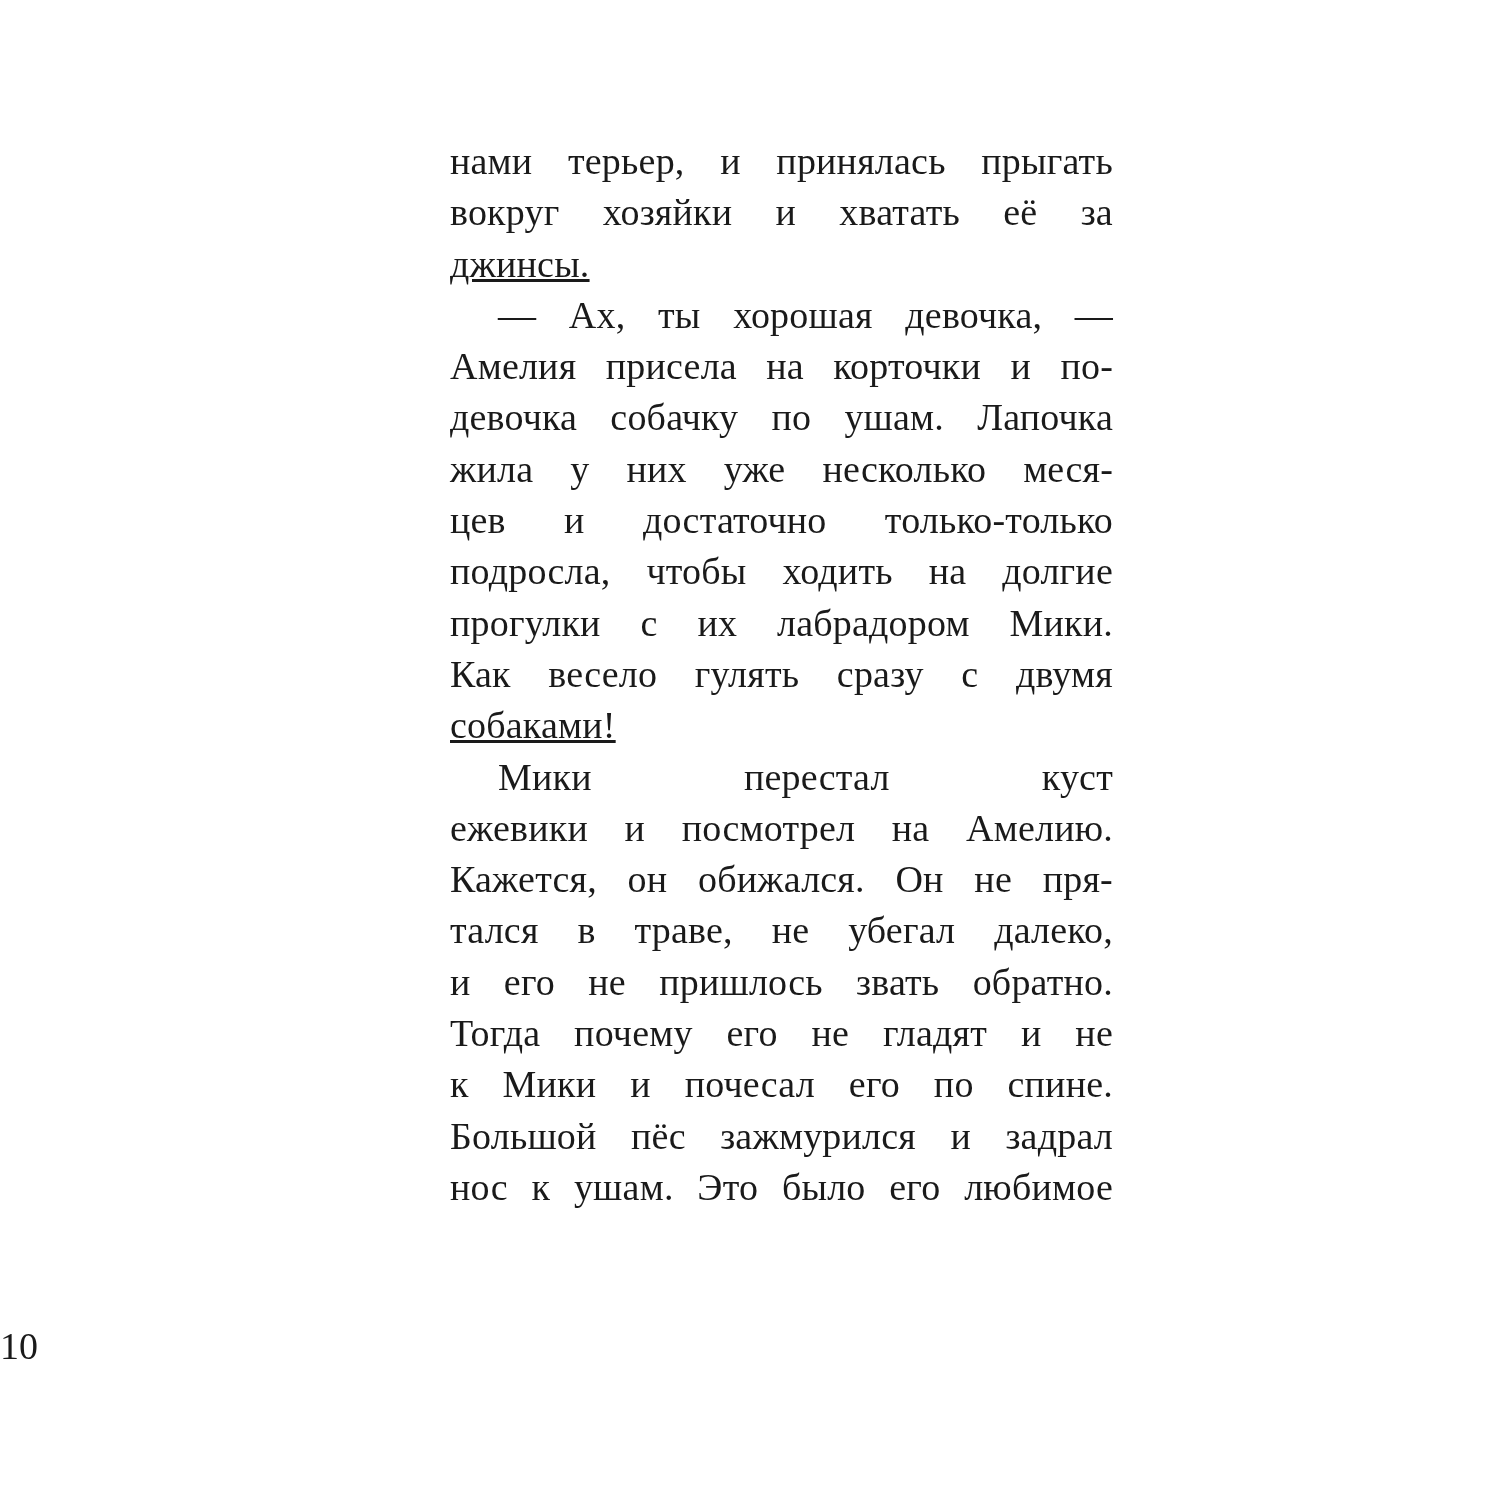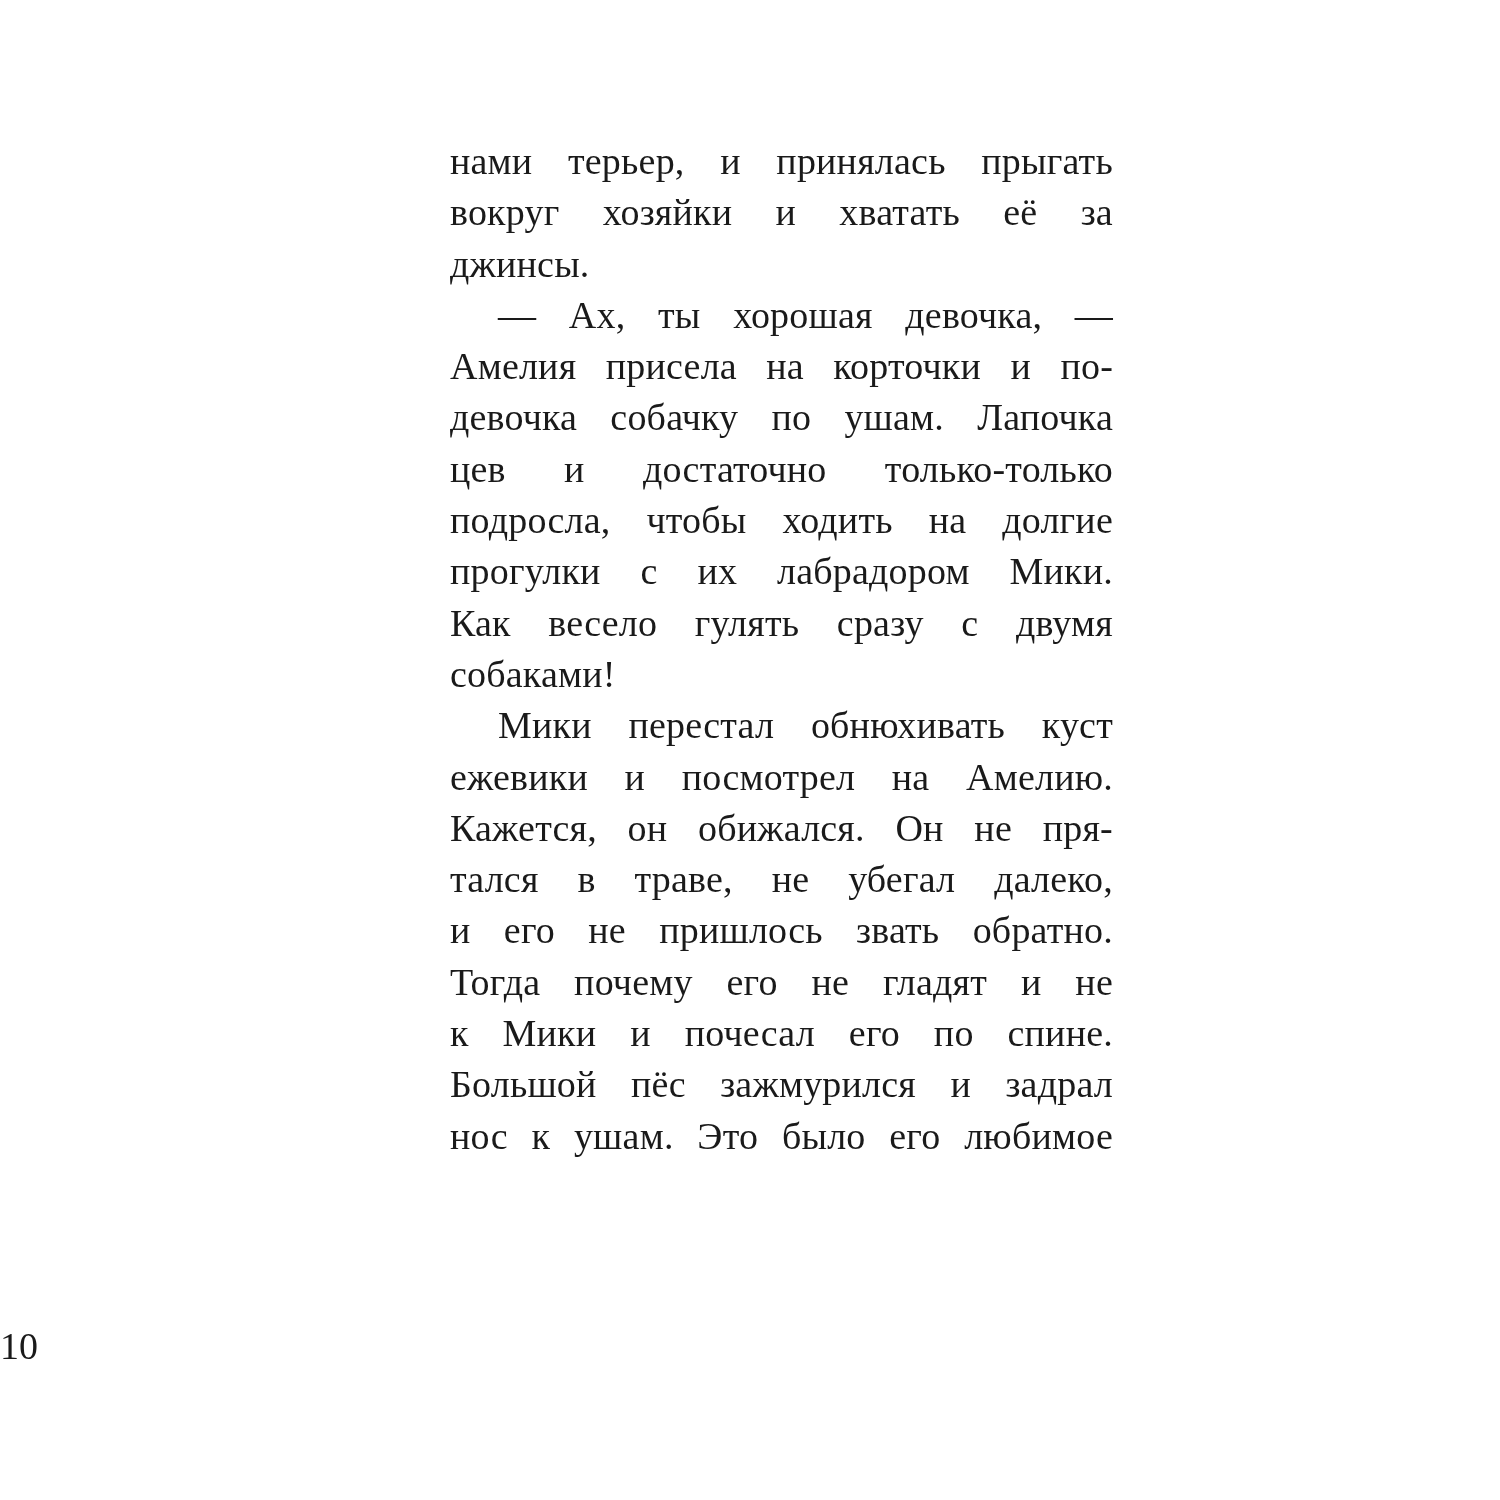--- a/index.html
+++ b/index.html
@@ -26,20 +26,21 @@
       line-height: 51.3px;
       font-size: 38px;
       white-space: nowrap;
       display: flex;
       justify-content: space-between;
       letter-spacing: 0.2px;
     }
     .line.last {
       justify-content: flex-start;
       gap: 0.3em;
+      text-decoration: underline;
     }
     .line.indent {
       padding-left: 48px;
     }
     .page-number {
       position: absolute;
       left: 0;
       width: 1500px;
       top: 1320px;
       text-align: left;
@@ -86,20 +87,28 @@
       <span>по-</span>
     </div>
     <div class="line">
       <span>девочка</span>
       <span>собачку</span>
       <span>по</span>
       <span>ушам.</span>
       <span>Лапочка</span>
     </div>
     <div class="line">
+      <span>жила</span>
+      <span>у</span>
+      <span>них</span>
+      <span>уже</span>
+      <span>несколько</span>
+      <span>меся-</span>
+    </div>
+    <div class="line">
       <span>цев</span>
       <span>и</span>
       <span>достаточно</span>
       <span>только-только</span>
     </div>
     <div class="line">
       <span>подросла,</span>
       <span>чтобы</span>
       <span>ходить</span>
       <span>на</span>
@@ -119,21 +128,20 @@
       <span>сразу</span>
       <span>с</span>
       <span>двумя</span>
     </div>
     <div class="line last">
       <span>собаками!</span>
     </div>
     <div class="line indent">
       <span>Мики</span>
       <span>перестал</span>
-      <span>обнюхивать</span>
       <span>куст</span>
     </div>
     <div class="line">
       <span>ежевики</span>
       <span>и</span>
       <span>посмотрел</span>
       <span>на</span>
       <span>Амелию.</span>
     </div>
     <div class="line">

